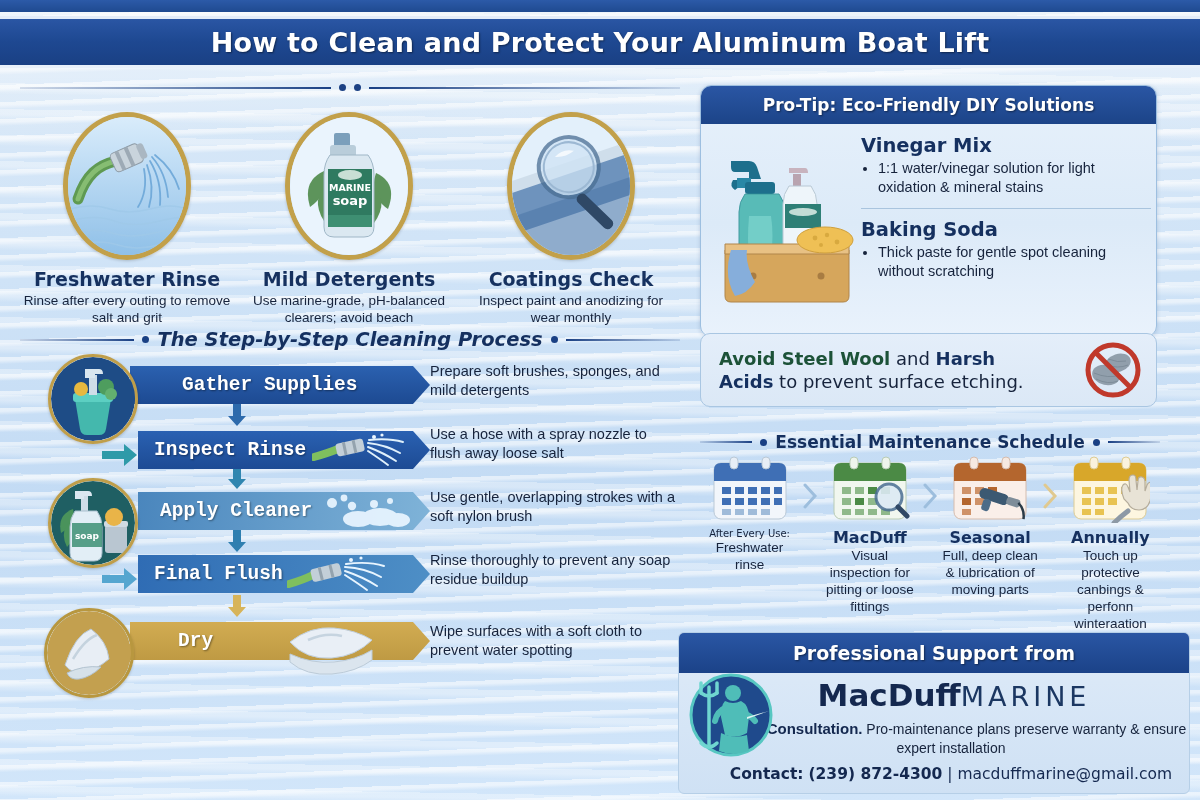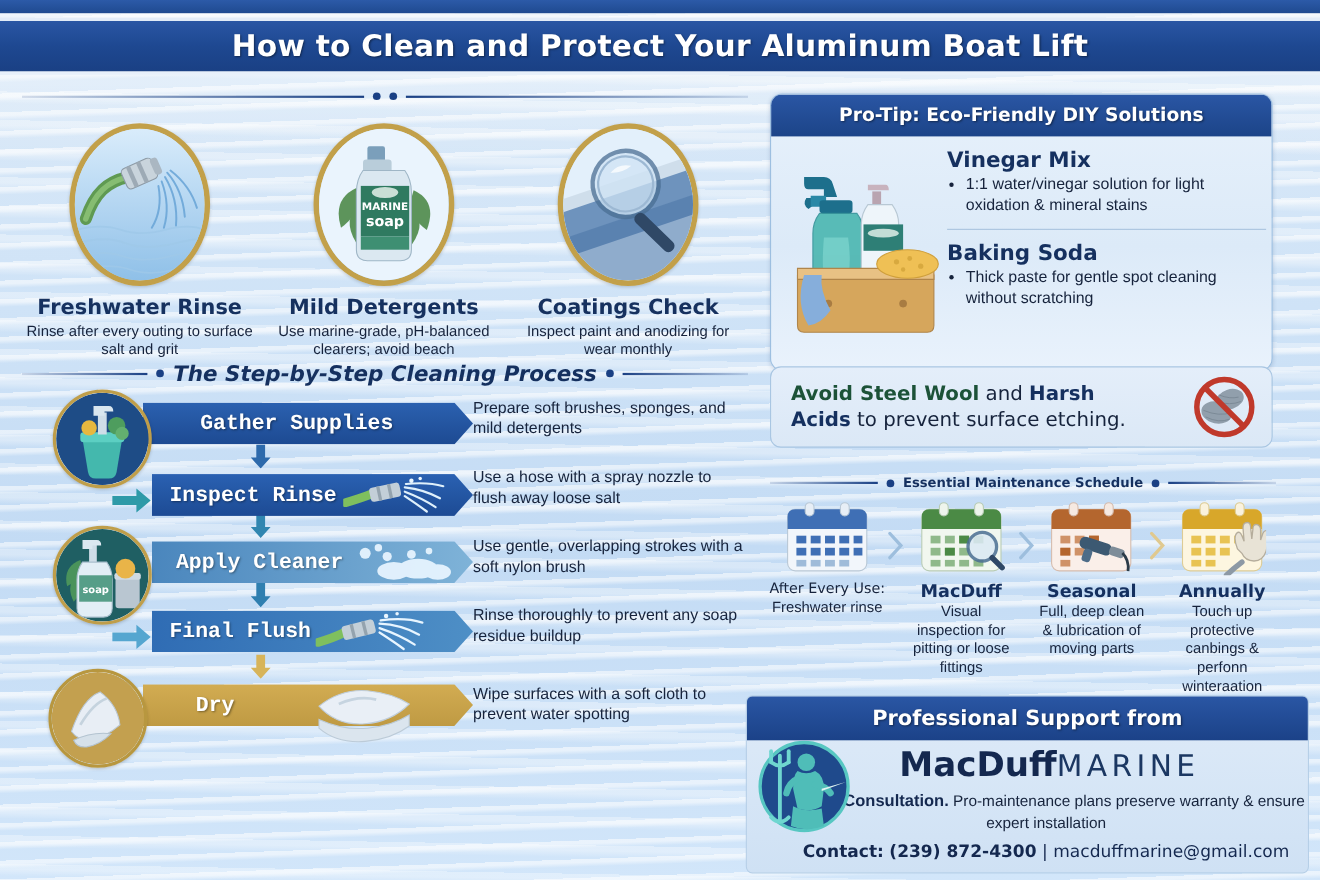--- a/index.html
+++ b/index.html
@@ -125,21 +125,21 @@
   }
   .warn p b.g{color:#1c5238;}
   .warn p b.b{color:#15305f;}
   .nosteel{position:absolute;right:14px;top:7px;width:58px;height:58px;}
   
   .sched{position:absolute;left:700px;top:455px;width:460px;display:flex;gap:2px;}
   .sched-col{width:104px;display:flex;flex-direction:column;align-items:center;}
   .sched-chev{width:18px;display:flex;align-items:flex-start;justify-content:center;padding-top:28px;}
   .cal{width:80px;height:68px;}
   .sched-title{margin-top:5px;color:#15305f;font-size:16px;font-weight:bold;white-space:nowrap;font-family:"DejaVu Sans", sans-serif;}
-  .sched-title.thin{font-weight:normal;font-size:13px;color:#16233c;text-align:center;}
+  .sched-title.thin{font-weight:normal;font-size:10px;color:#16233c;text-align:center;}
   .sched-desc{margin-top:1px;color:#16233c;font-size:13.5px;line-height:1.25;text-align:center;}
   
   .footer{
     position:absolute;left:678px;top:632px;width:510px;height:160px;
     border-radius:6px;overflow:hidden;
     background:linear-gradient(180deg,#dfebf8 0%,#d5e5f6 60%,#cfe1f4 100%);
     border:1px solid #b6cfe7;
   }
   .footer .fbar{
     height:40px;background:linear-gradient(180deg,#2a56a4,#1b4288);
@@ -204,21 +204,21 @@
           <g stroke="#6ea8d8" stroke-width="1.8" fill="none" stroke-linecap="round" opacity=".92">
             <path d="M84 40 q14 16 16 40"></path>
               <path d="M82 44 q12 20 10 44"></path>
             <path d="M79 48 q8 22 2 42"></path>
               <path d="M76 52 q4 22 -6 38"></path>
             <path d="M87 38 q18 14 24 34"></path>
           </g>
         </svg>
       </div>
       <div class="rule-title">Freshwater Rinse</div>
-      <div class="rule-desc">Rinse after every outing to surface salt and grit</div>
+      <div class="rule-desc">Rinse after every outing to remove salt and grit</div>
     </div>
 
     <div class="rule-card">
       <div class="ring">
         <svg width="118" height="138" viewBox="0 0 118 138">
           <rect width="118" height="138" fill="#eaf4fd"></rect>
           <g fill="#4e8a4a" opacity=".9">
             <path d="M20 90 q-8 -26 14 -36 q6 22 -14 36z"></path>
             <path d="M34 104 q-14 -22 4 -38 q12 20 -4 38z"></path>
             <path d="M98 92 q10 -26 -12 -36 q-8 22 12 36z"></path>
@@ -470,21 +470,21 @@
           <path d="M12 38 q12 6 22 2"></path>
       </g>
       <circle cx="29" cy="29" r="25" fill="none" stroke="#c0392b" stroke-width="5"></circle>
       <line x1="11" y1="11" x2="47" y2="47" stroke="#c0392b" stroke-width="5"></line>
     </svg>
   </div>
 
   <div class="sechead" style="left:700px;top:432px;width:460px;">
     <div class="rule"></div>
     <div class="dot"></div>
-    <div class="txt" style="font-size:12px;">Essential Maintenance Schedule</div>
+    <div class="txt" style="font-size:17px;">Essential Maintenance Schedule</div>
     <div class="dot"></div>
     <div class="rule r"></div>
   </div>
 
   <div class="sched">
 
     <div class="sched-col">
       <svg class="cal" viewBox="0 0 80 68">
         <rect x="4" y="8" width="72" height="56" rx="7" fill="#f2f6fb" stroke="#b9c8d6"></rect>
         <path d="M4 15 q0 -7 7 -7 h58 q7 0 7 7 v11 h-72z" fill="#3f6fb5"></path>

